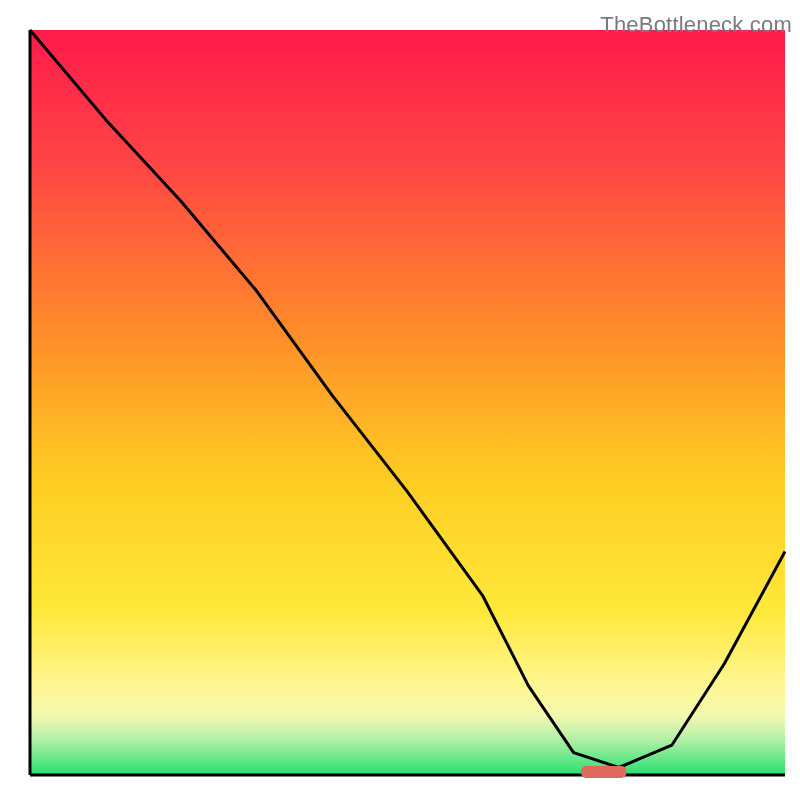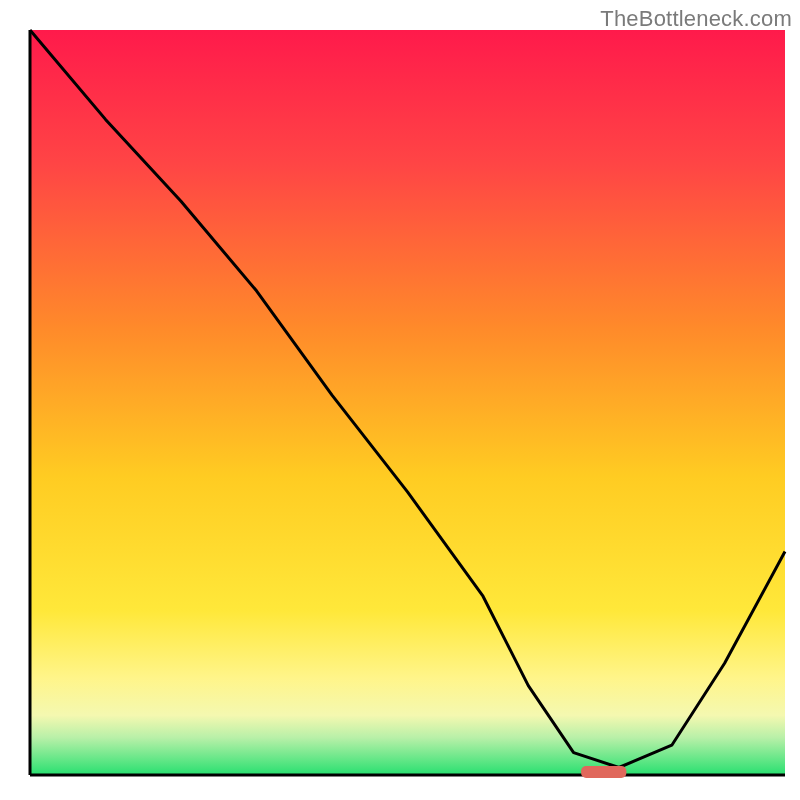--- a/index.html
+++ b/index.html
@@ -10,21 +10,21 @@
     background: #ffffff;
     font-family: Arial, Helvetica, sans-serif;
   }
   .container {
     position: relative;
     width: 800px;
     height: 800px;
   }
   .watermark {
     position: absolute;
-    top: 6px;
+    top: 12px;
     right: 8px;
     color: #7a7a7a;
     font-size: 22px;
     font-weight: 500;
     z-index: 3;
     letter-spacing: 0.2px;
     text-align: center;
   }
   svg.chart {
     position: absolute;

